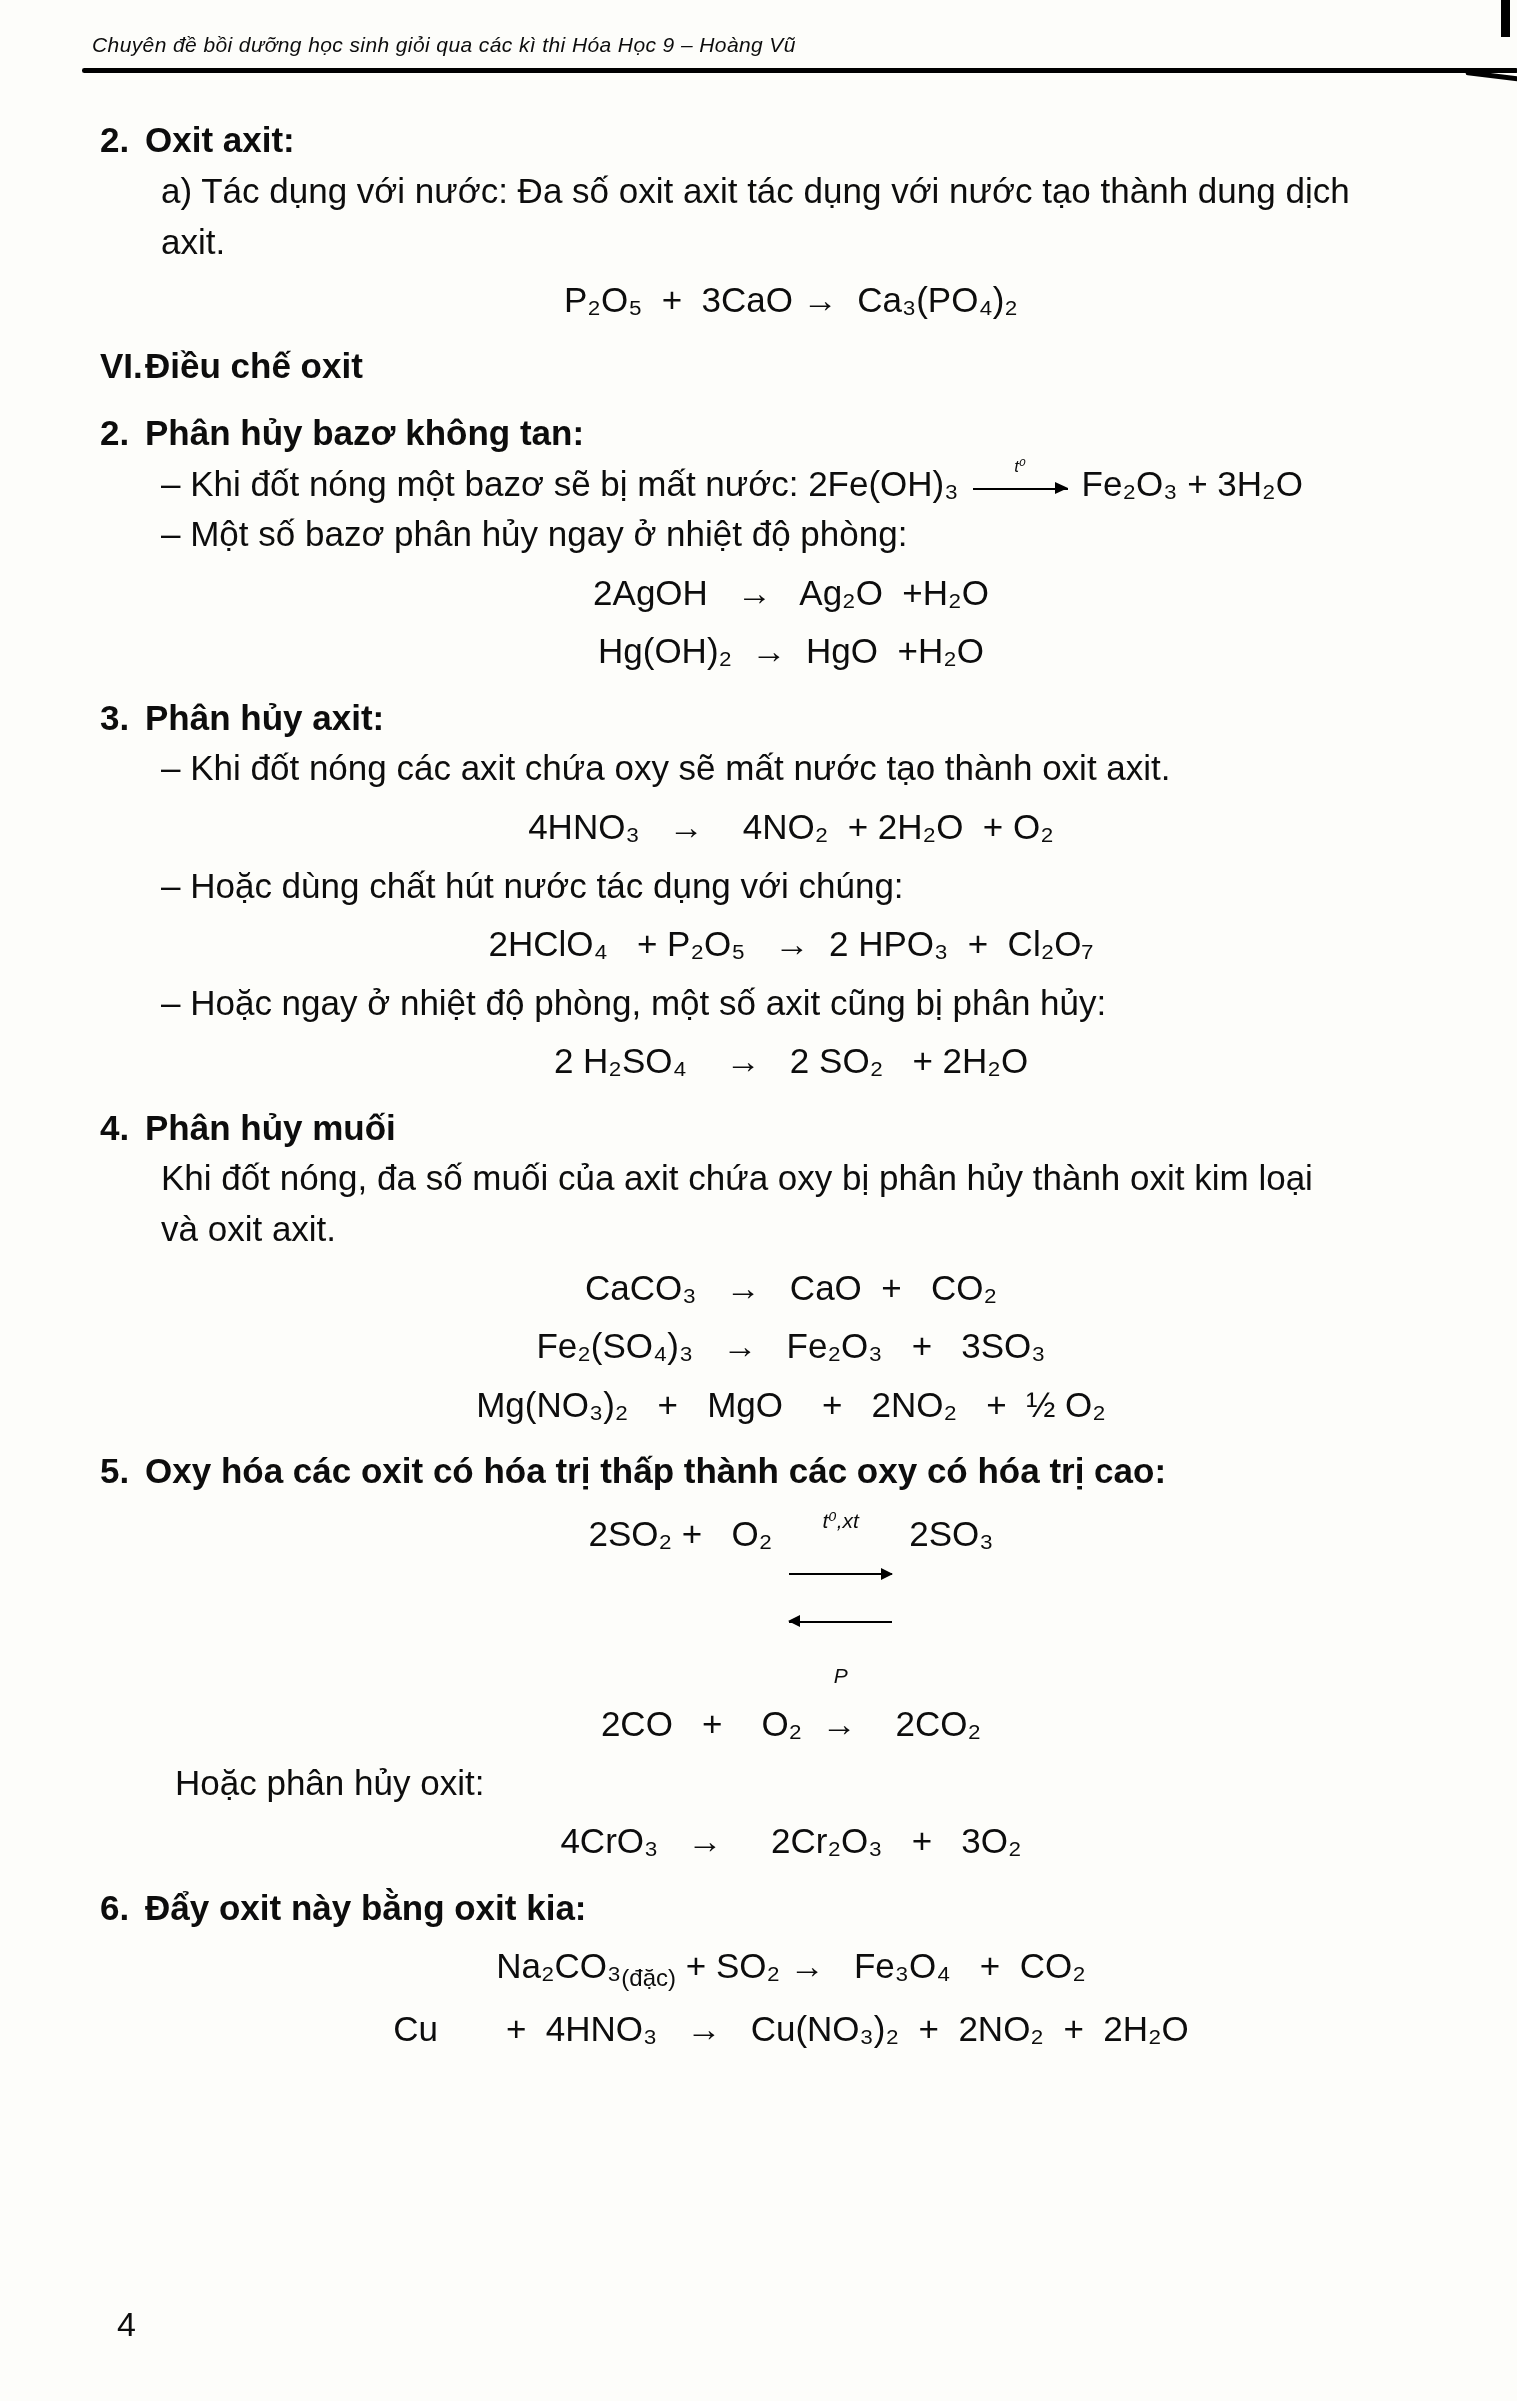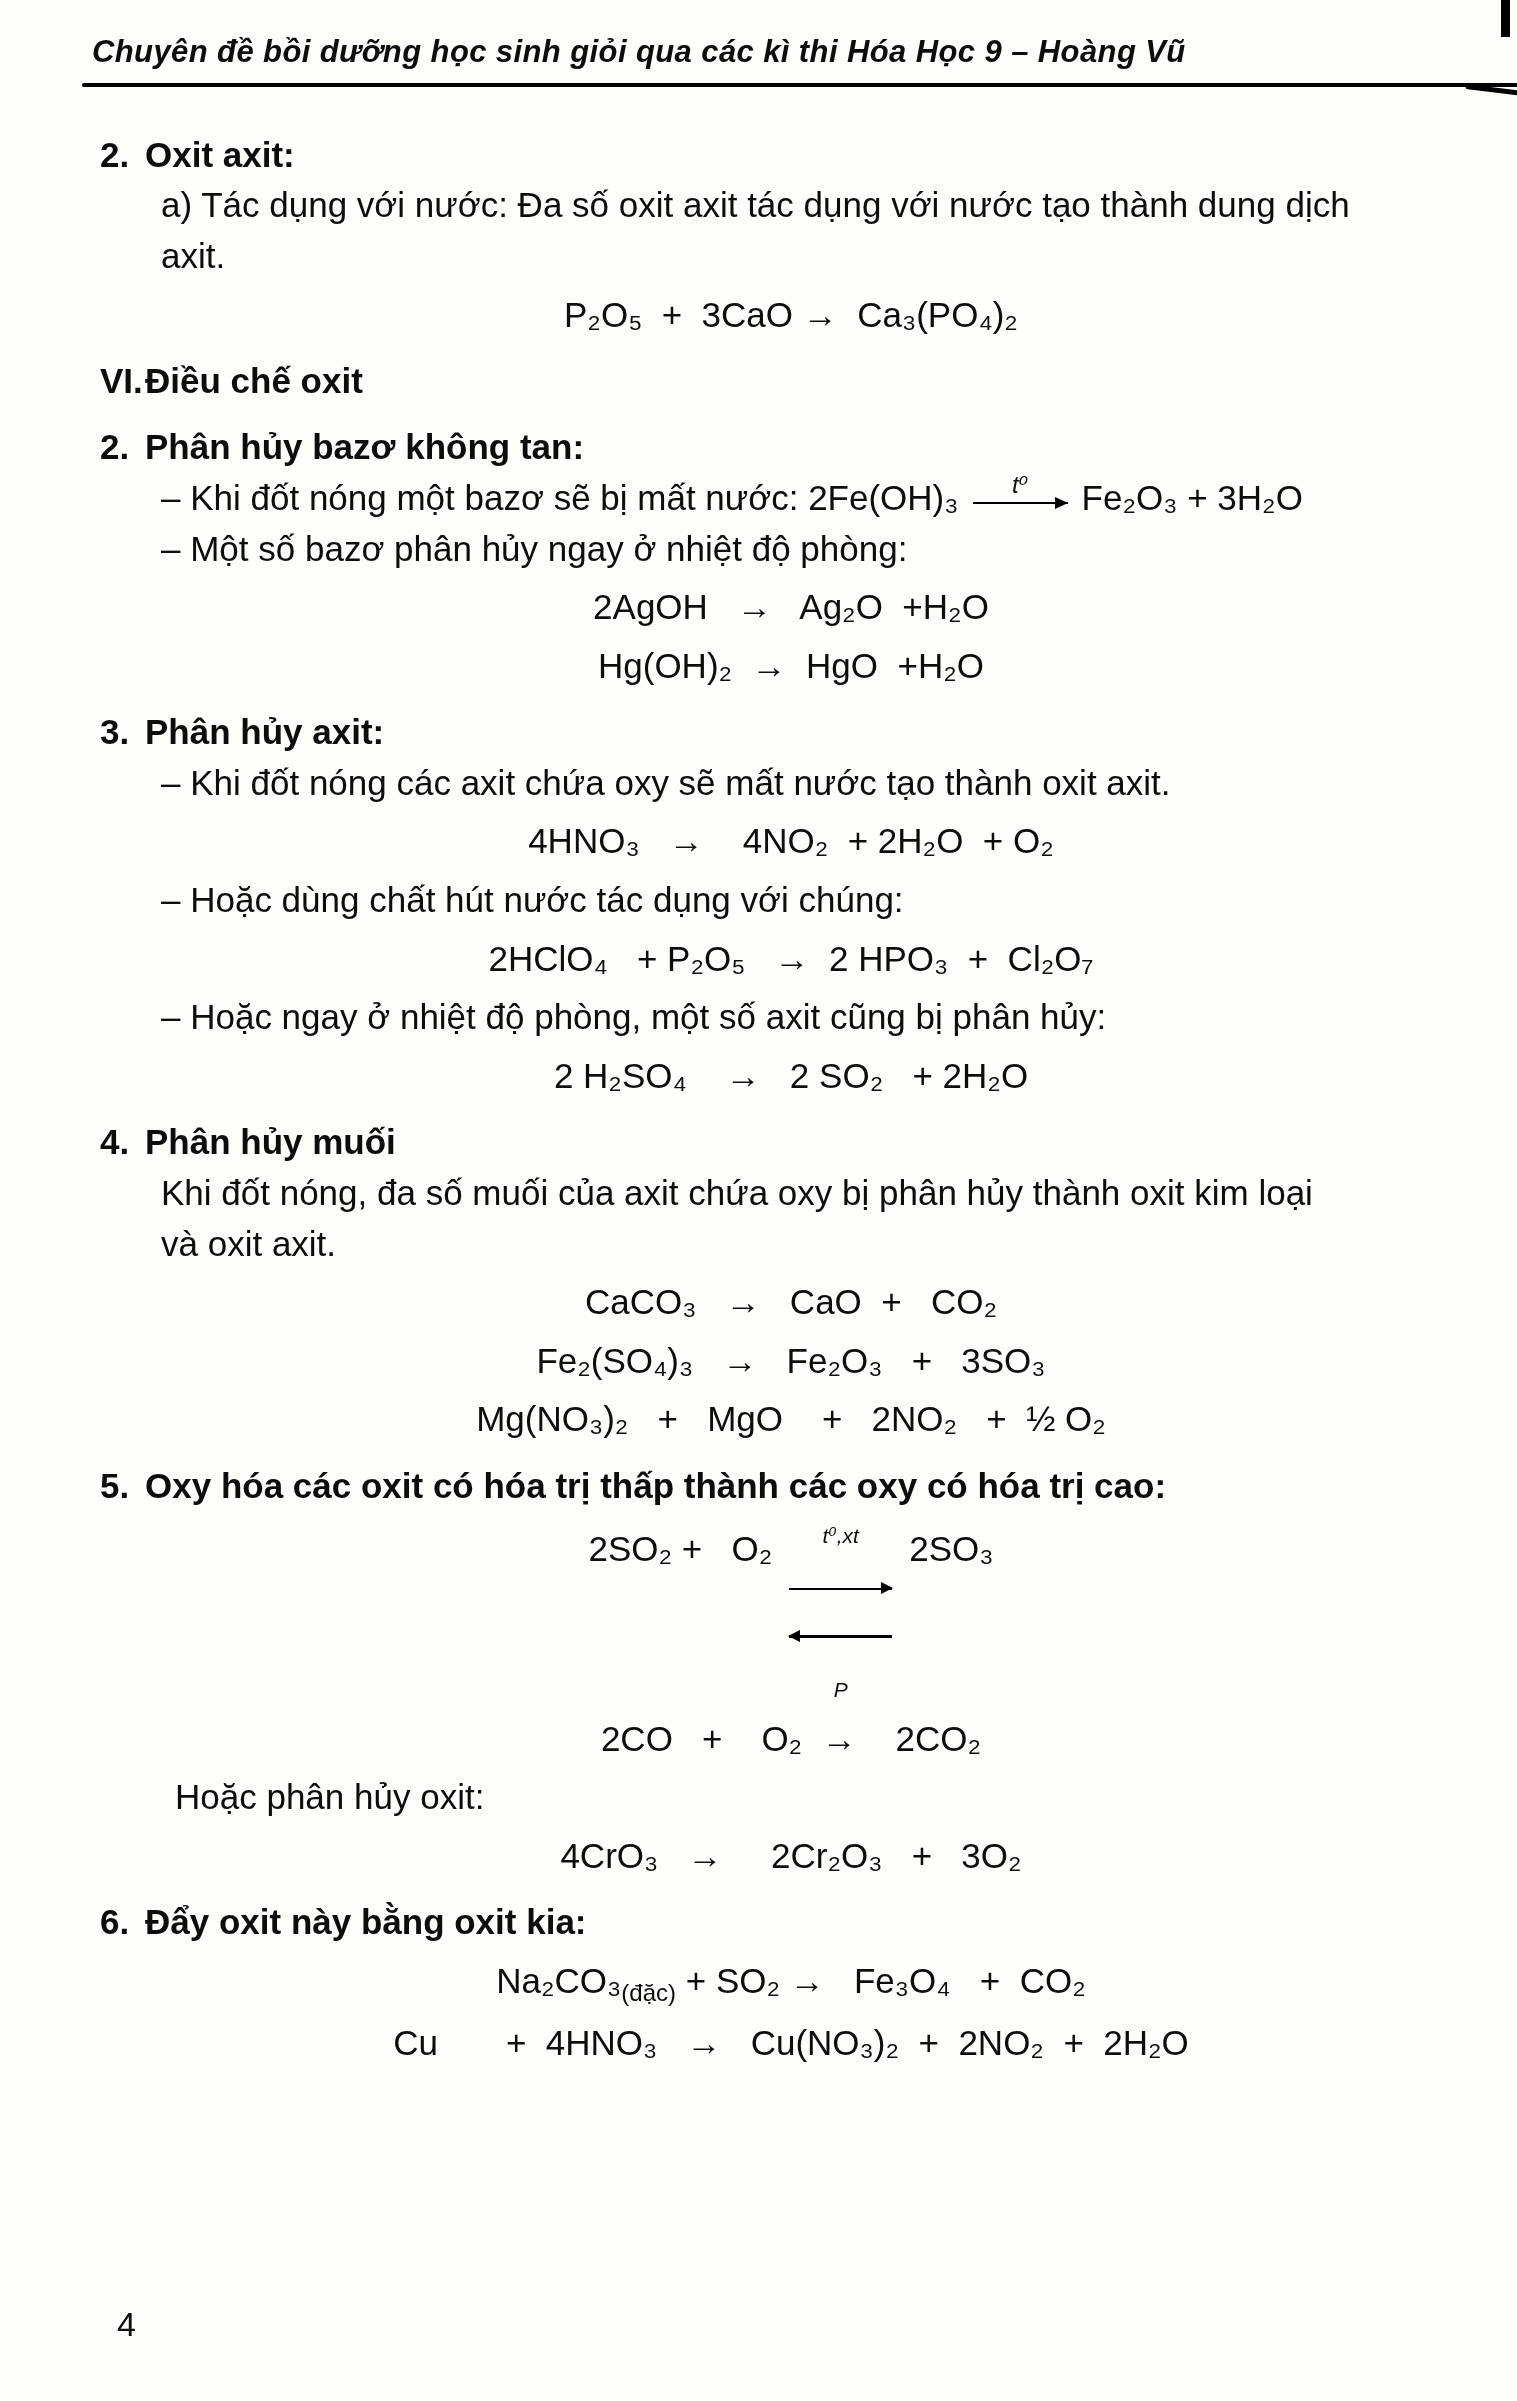--- a/index.html
+++ b/index.html
@@ -12,21 +12,21 @@
     color:#0d0d0d;
     font-family:"Liberation Sans","DejaVu Sans",sans-serif;
     font-size:35px;
     line-height:1.45;
     overflow:hidden;
   }
   
   .header { position:relative; padding-top:30px; }
   .header-title {
     margin-left:92px; margin-right:47px;
-    font-size:31px; font-weight:bold; font-style:italic;
+    font-size:21px; font-weight:normal; font-style:italic;
     letter-spacing:0.4px;
   }
   .header-rule {
     position:relative;
     margin-left:82px;
     height:4.7px; background:#000; border-radius:2.3px; margin-top:7.8px;
   }
   .header-rule::after{
     content:""; position:absolute; right:-3.1px; top:1.6px;
     width:55px; height:4.7px; background:#000;
@@ -55,21 +55,21 @@
     white-space:pre-wrap; margin:12.5px 0;
   }
   sub.vn-sub { font-size:24px; }
   
   .rxn-arrow {
     position:relative; display:inline-block;
     width:95px; height:14px; margin:0 14px;
   }
   .rxn-arrow .label {
     position:absolute; top:-23.4px; left:50%; transform:translateX(-50%);
-    font-size:24px; font-style:italic; line-height:1;
+    font-size:17px; font-style:italic; line-height:1;
   }
   .rxn-arrow .shaft {
     position:absolute; left:0; right:0; top:6.2px; height:2.3px; background:#000;
   }
   .rxn-arrow .shaft::after {
     content:""; position:absolute; right:-0.8px; top:-5.5px;
     border-left:13.3px solid #000;
     border-top:6.2px solid transparent; border-bottom:6.2px solid transparent;
   }
   

